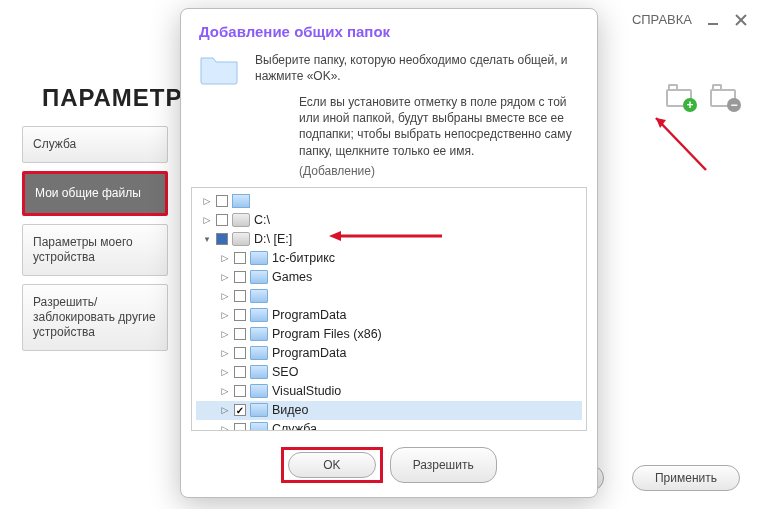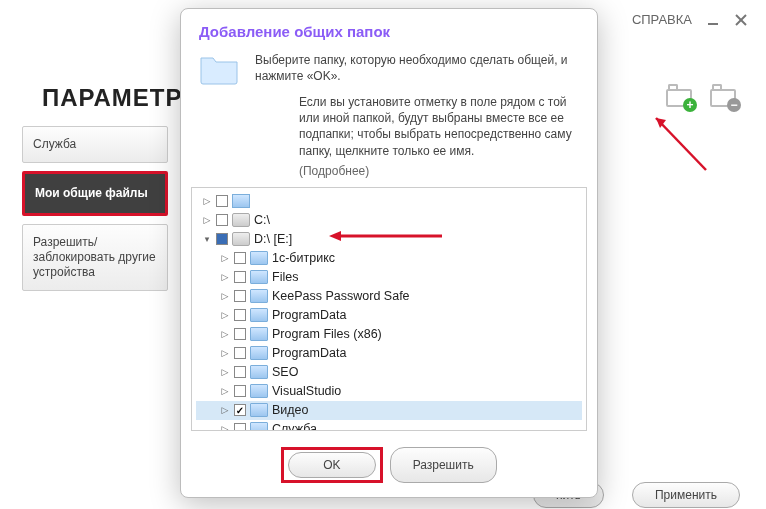--- a/index.html
+++ b/index.html
@@ -6,24 +6,24 @@
   body { width: 766px; height: 509px; background: #fff; position: relative; overflow: hidden; }
 
   
   .topbar { position: absolute; top: 12px; right: 18px; display: flex; align-items: center; gap: 14px; color: #666; font-size: 13px; }
   .topbar .win-ctrl { width: 14px; height: 14px; display: inline-block; }
 
   .page-title { position: absolute; top: 84px; left: 42px; font-size: 24px; font-weight: 600; color: #232323; letter-spacing: 1px; }
 
   .sidebar { position: absolute; top: 126px; left: 22px; width: 146px; display: flex; flex-direction: column; gap: 8px; }
   .side-btn { border: 1px solid #ccc; background: linear-gradient(#fdfdfd,#ececec); border-radius: 2px; padding: 10px 10px; font-size: 12px; color: #444; cursor: pointer; text-align: left; line-height: 1.25; }
-  .side-btn.active { background: #404040; color: #fff; border: 3px solid #d7122a; padding: 12px 10px; font-weight: 700; }
-
-  
-  .bottom-btns { position: absolute; bottom: 1px; right: 26px; display: flex; gap: 28px; }
+  .side-btn.active { background: #737373; color: #fff; border: 3px solid #d7122a; padding: 12px 10px; font-weight: 400; }
+
+  
+  .bottom-btns { position: absolute; bottom: 18px; right: 26px; display: flex; gap: 28px; }
   .pill-btn { border: 1px solid #aaa; background: linear-gradient(#fdfdfd,#e7e7e7); border-radius: 14px; padding: 5px 22px; font-size: 12px; color: #444; cursor: pointer; }
 
   
   .folder-ops { position: absolute; top: 85px; right: 30px; display: flex; gap: 18px; }
   .folder-op { width: 26px; height: 22px; position: relative; }
   .folder-shape { width: 26px; height: 18px; border: 2px solid #bbb; border-radius: 2px; background: #fff; position: absolute; bottom: 0; }
   .folder-tab { width: 10px; height: 5px; border: 2px solid #bbb; border-bottom: none; border-radius: 2px 2px 0 0; position: absolute; top: -1px; left: 2px; background: #fff;}
   .badge { position: absolute; right: -5px; bottom: -5px; width: 14px; height: 14px; border-radius: 50%; display: flex; align-items: center; justify-content: center; font-size: 12px; font-weight: bold; color: #fff; }
   .badge.add { background: #3bb23b; }
   .badge.rem { background: #999; }
@@ -70,20 +70,21 @@
         <line x1="2" y1="2" x2="12" y2="12" stroke="#777" stroke-width="2"></line>
         <line x1="12" y1="2" x2="2" y2="12" stroke="#777" stroke-width="2"></line>
       </svg></span>
 </div>
 
 <div class="page-title">ПАРАМЕТРЫ</div>
 
 <div class="sidebar">
   <button class="side-btn">Служба</button>
   <button class="side-btn active">Мои общие файлы</button>
+  <button class="side-btn">Параметры моего устройства</button>
   <button class="side-btn">Разрешить/
 заблокировать другие устройства</button>
 </div>
 
 <div class="folder-ops">
   <div class="folder-op">
     <div class="folder-tab"></div>
       <div class="folder-shape"></div>
     <div class="badge add">+</div>
   </div>
@@ -106,21 +107,21 @@
 
 <div class="modal">
   <div class="modal-title">Добавление общих папок</div>
   <div class="modal-head">
     <svg class="big-folder" viewBox="0 0 40 34">
       <path d="M2 6 h12 l3 4 h21 v20 a2 2 0 0 1 -2 2 h-32 a2 2 0 0 1 -2 -2 z" fill="#d9ecff" stroke="#9ac3e8"></path>
     </svg>
     <div class="modal-desc">Выберите папку, которую необходимо сделать общей, и нажмите «OK».</div>
   </div>
   <div class="modal-note">Если вы установите отметку в поле рядом с той или иной папкой, будут выбраны вместе все ее подпапки; чтобы выбрать непосредственно саму папку, щелкните только ее имя.</div>
-  <div class="modal-note"><span class="modal-link">(Подробнее)</span></div>
+  <div class="modal-note"><span class="modal-link">(Добавление)</span></div>
 
   <div class="tree" id="tree">
     <svg class="inline-arrow" width="120" height="16">
       <line x1="115" y1="8" x2="10" y2="8" stroke="#d7122a" stroke-width="3"></line>
       <polygon points="2,8 14,3 14,13" fill="#d7122a"></polygon>
     </svg>
   <div class="tree-row" style="padding-left: 6px;">
         <span class="tw">▷</span>
         <span class="cb "></span>
         <span class="ficon music"></span>
@@ -140,27 +141,26 @@
       <div class="tree-row" style="padding-left: 24px;">
         <span class="tw">▷</span>
         <span class="cb "></span>
         <span class="ficon folder"></span>
         <span>1с-битрикс</span>
       </div>
       <div class="tree-row" style="padding-left: 24px;">
         <span class="tw">▷</span>
         <span class="cb "></span>
         <span class="ficon folder"></span>
-        <span>Files</span>
-      </div>
-      <div class="tree-row" style="padding-left: 24px;">
-        <span class="tw">▷</span>
-        <span class="cb "></span>
-        <span class="ficon folder"></span>
-        <span>KeePass Password Safe</span>
+        <span>Games</span>
+      </div>
+      <div class="tree-row" style="padding-left: 24px;">
+        <span class="tw">▷</span>
+        <span class="cb "></span>
+        <span class="ficon folder"></span>
       </div>
       <div class="tree-row" style="padding-left: 24px;">
         <span class="tw">▷</span>
         <span class="cb "></span>
         <span class="ficon folder"></span>
         <span>ProgramData</span>
       </div>
       <div class="tree-row" style="padding-left: 24px;">
         <span class="tw">▷</span>
         <span class="cb "></span>

